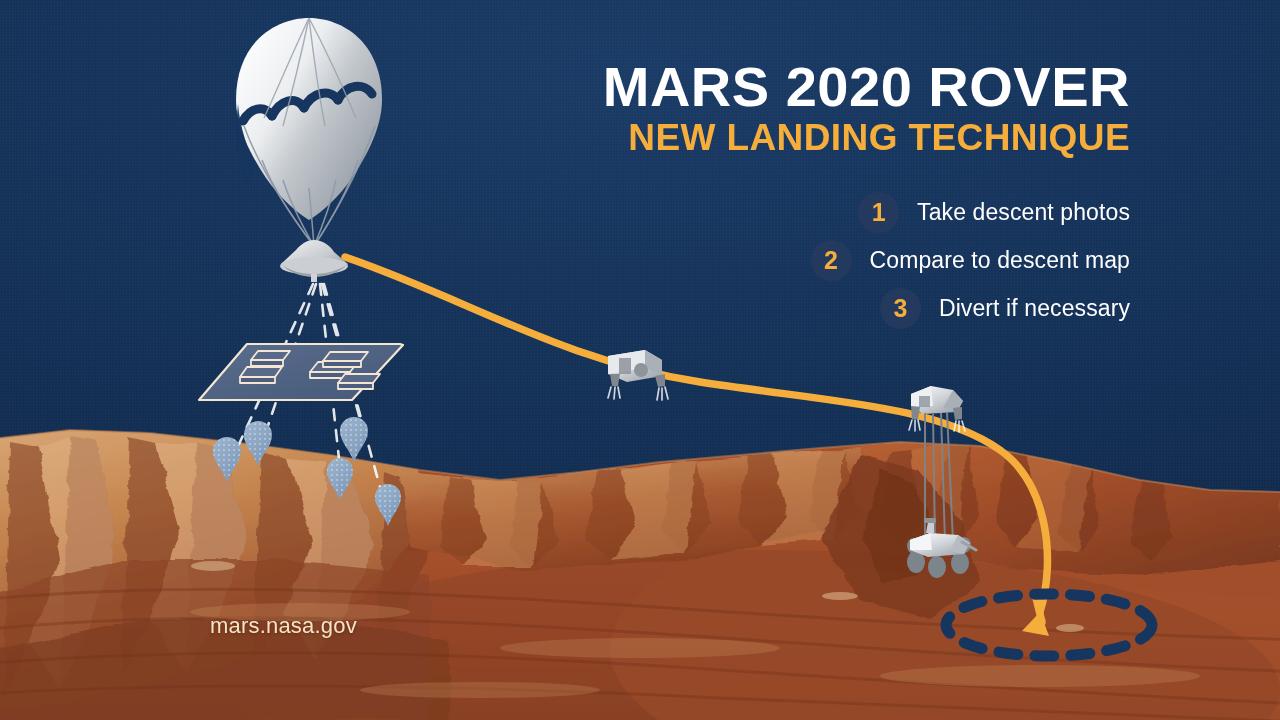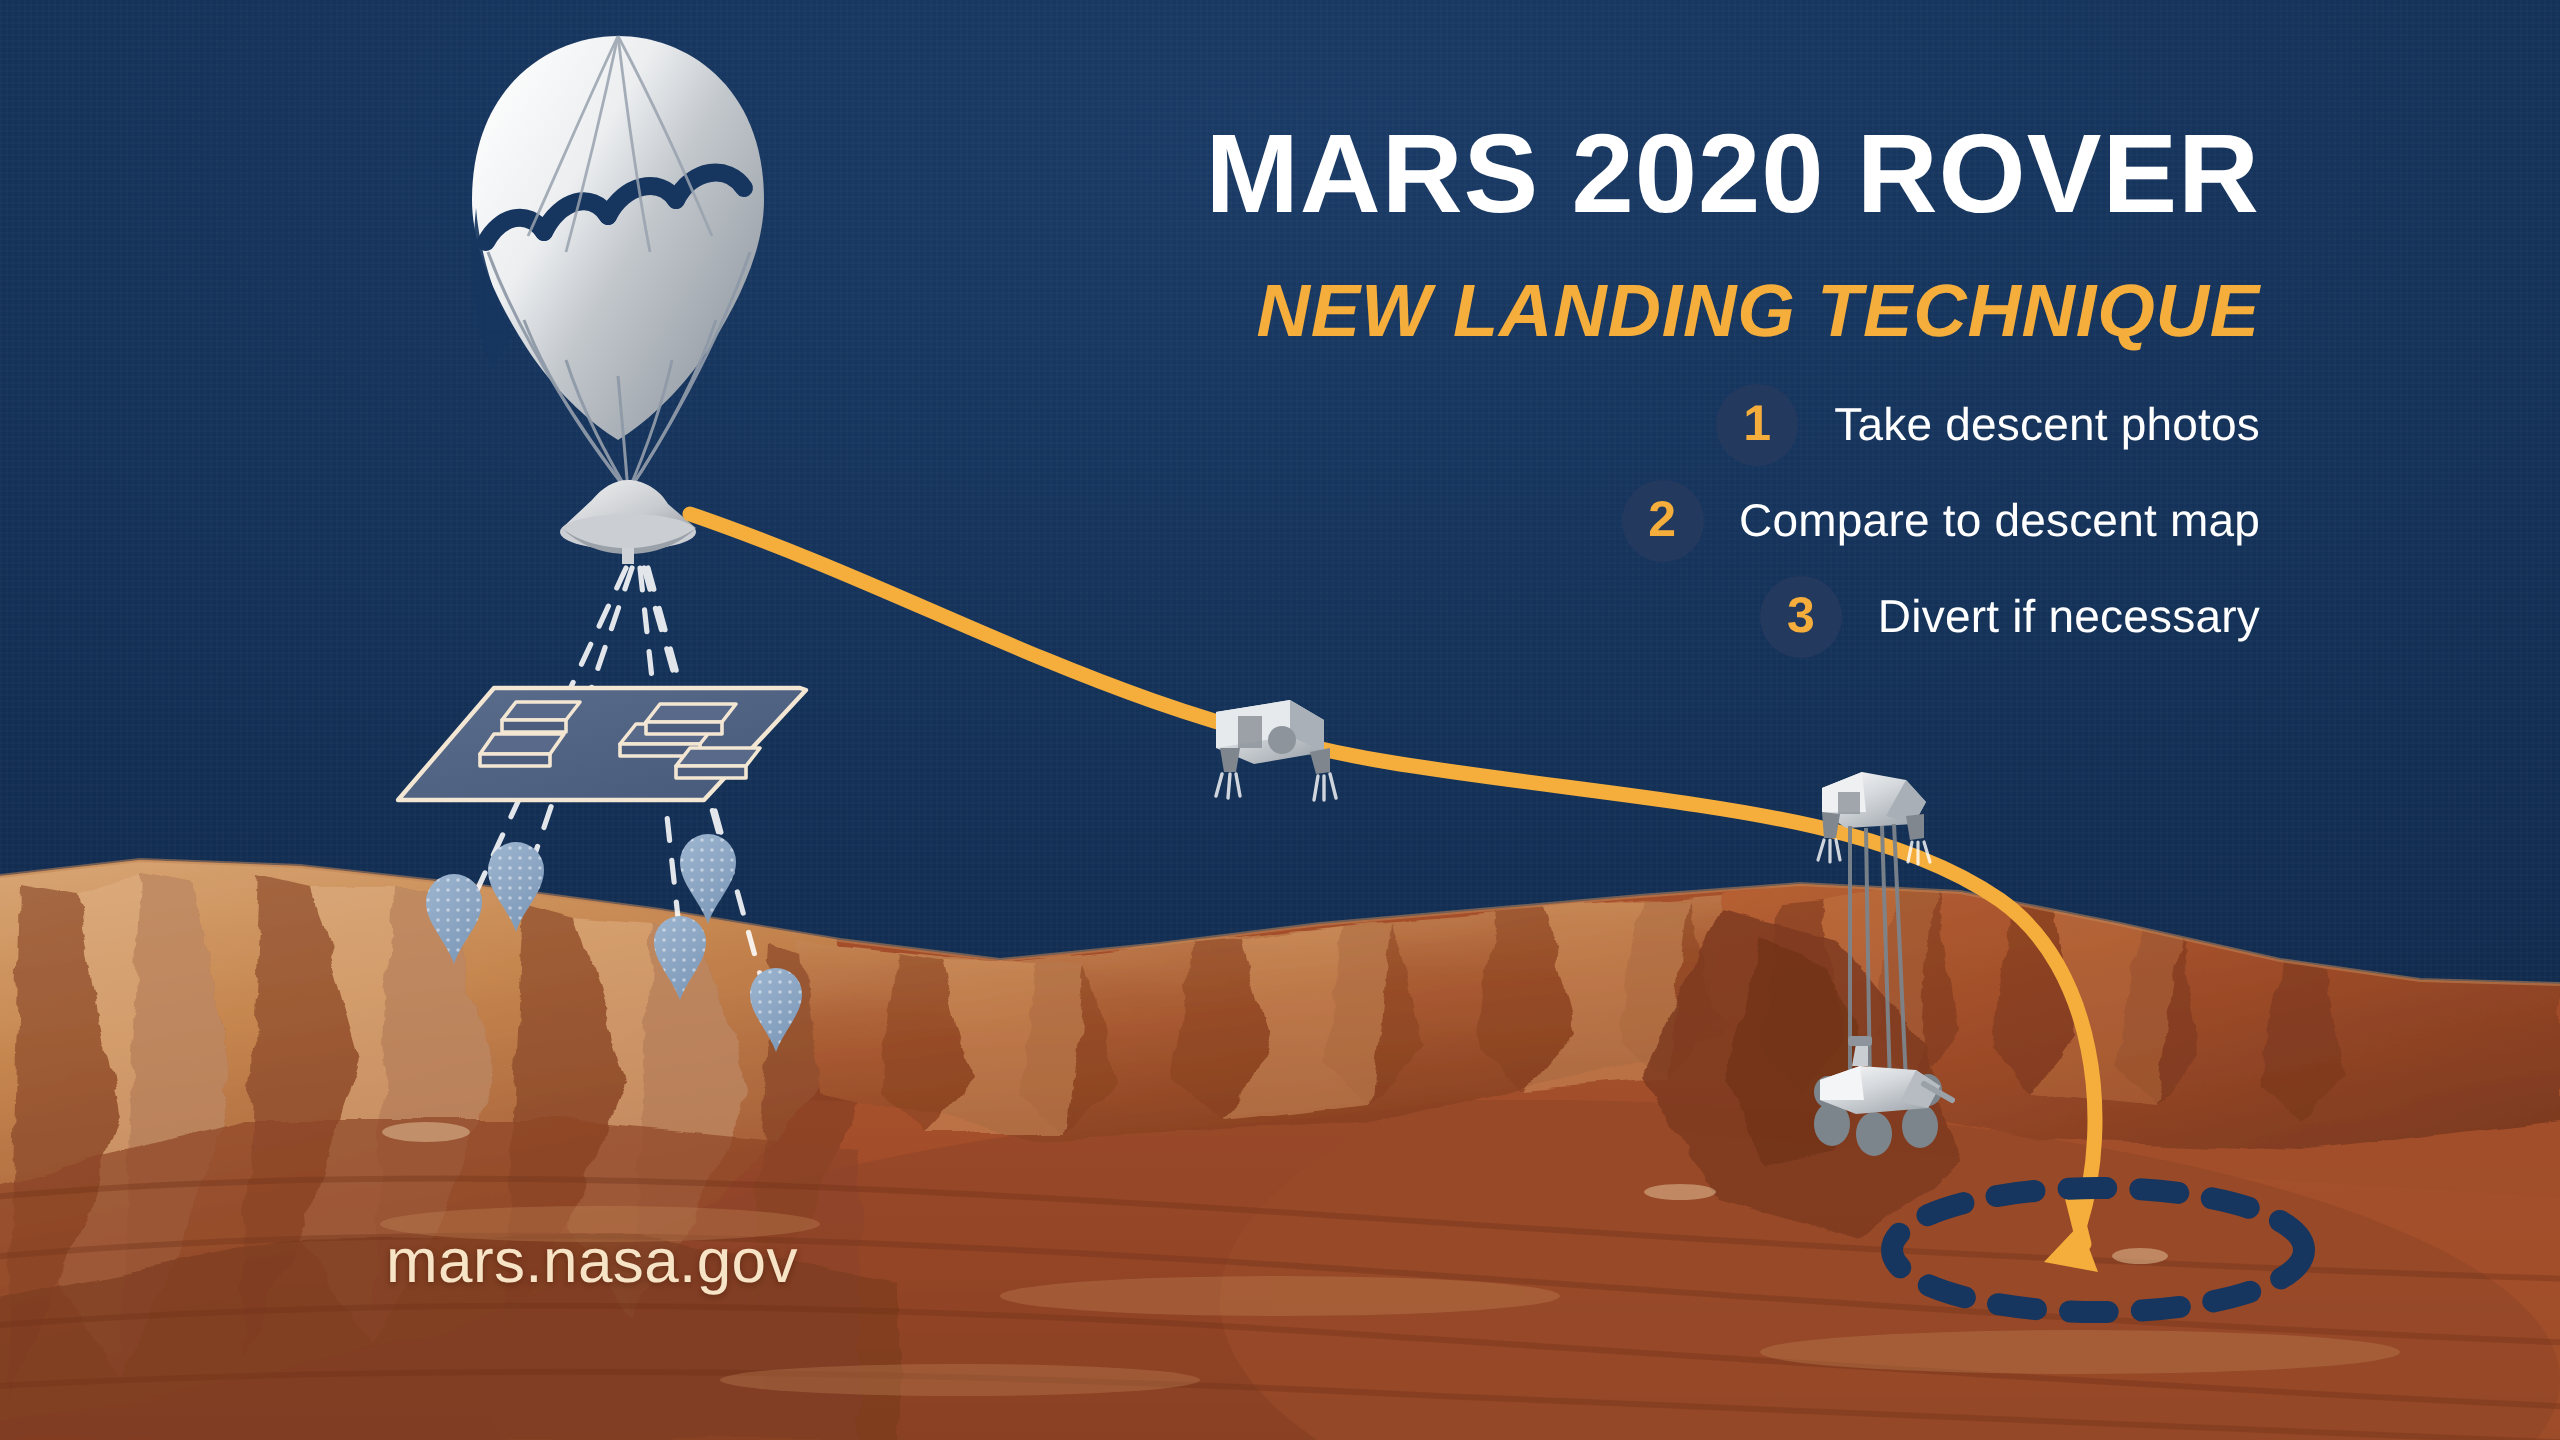--- a/index.html
+++ b/index.html
@@ -32,40 +32,40 @@
   .headline {
     position:absolute; right:150px; top:58px;
     text-align:right; width:700px;
   }
   .title-main {
     font-size:56px; font-weight:bold; color:#ffffff;
     letter-spacing:.5px; line-height:1.02; white-space:nowrap;
   }
   .title-sub {
     font-size:37px; font-weight:bold; color:#f5ae3c;
-    letter-spacing:.4px; margin-top:20px; white-space:nowrap;font-style:italic;
+    letter-spacing:.4px; margin-top:2px; white-space:nowrap;
   }
   .steps {
     position:absolute; right:150px; top:192px;
     display:flex; flex-direction:column; align-items:flex-end; gap:7px;
   }
   .step-row { display:flex; align-items:center; gap:18px; }
   .step-badge {
     width:41px; height:41px; border-radius:50%;
     background:#24395e;
     display:flex; align-items:center; justify-content:center;
     color:#f5ae3c; font-size:25px; font-weight:bold;
     flex:0 0 auto;
   }
   .step-label {
     font-size:23px; color:#ffffff; white-space:nowrap; letter-spacing:.1px;
   }
   .watermark {
-    position:absolute; left:193px; top:613px;
-    font-size:31px; color:#f7e3c6; letter-spacing:.2px;
+    position:absolute; left:210px; top:613px;
+    font-size:22px; color:#f7e3c6; letter-spacing:.2px;
     text-shadow:0 1px 3px rgba(60,20,0,.45);
   }
   svg.layer { position:absolute; left:0; top:0; width:1280px; height:720px; overflow:visible; }
   .l-sky   { z-index:3; }
   .l-top   { z-index:7; }
 </style>
 </head>
 <body>
 
 <div id="stage">

